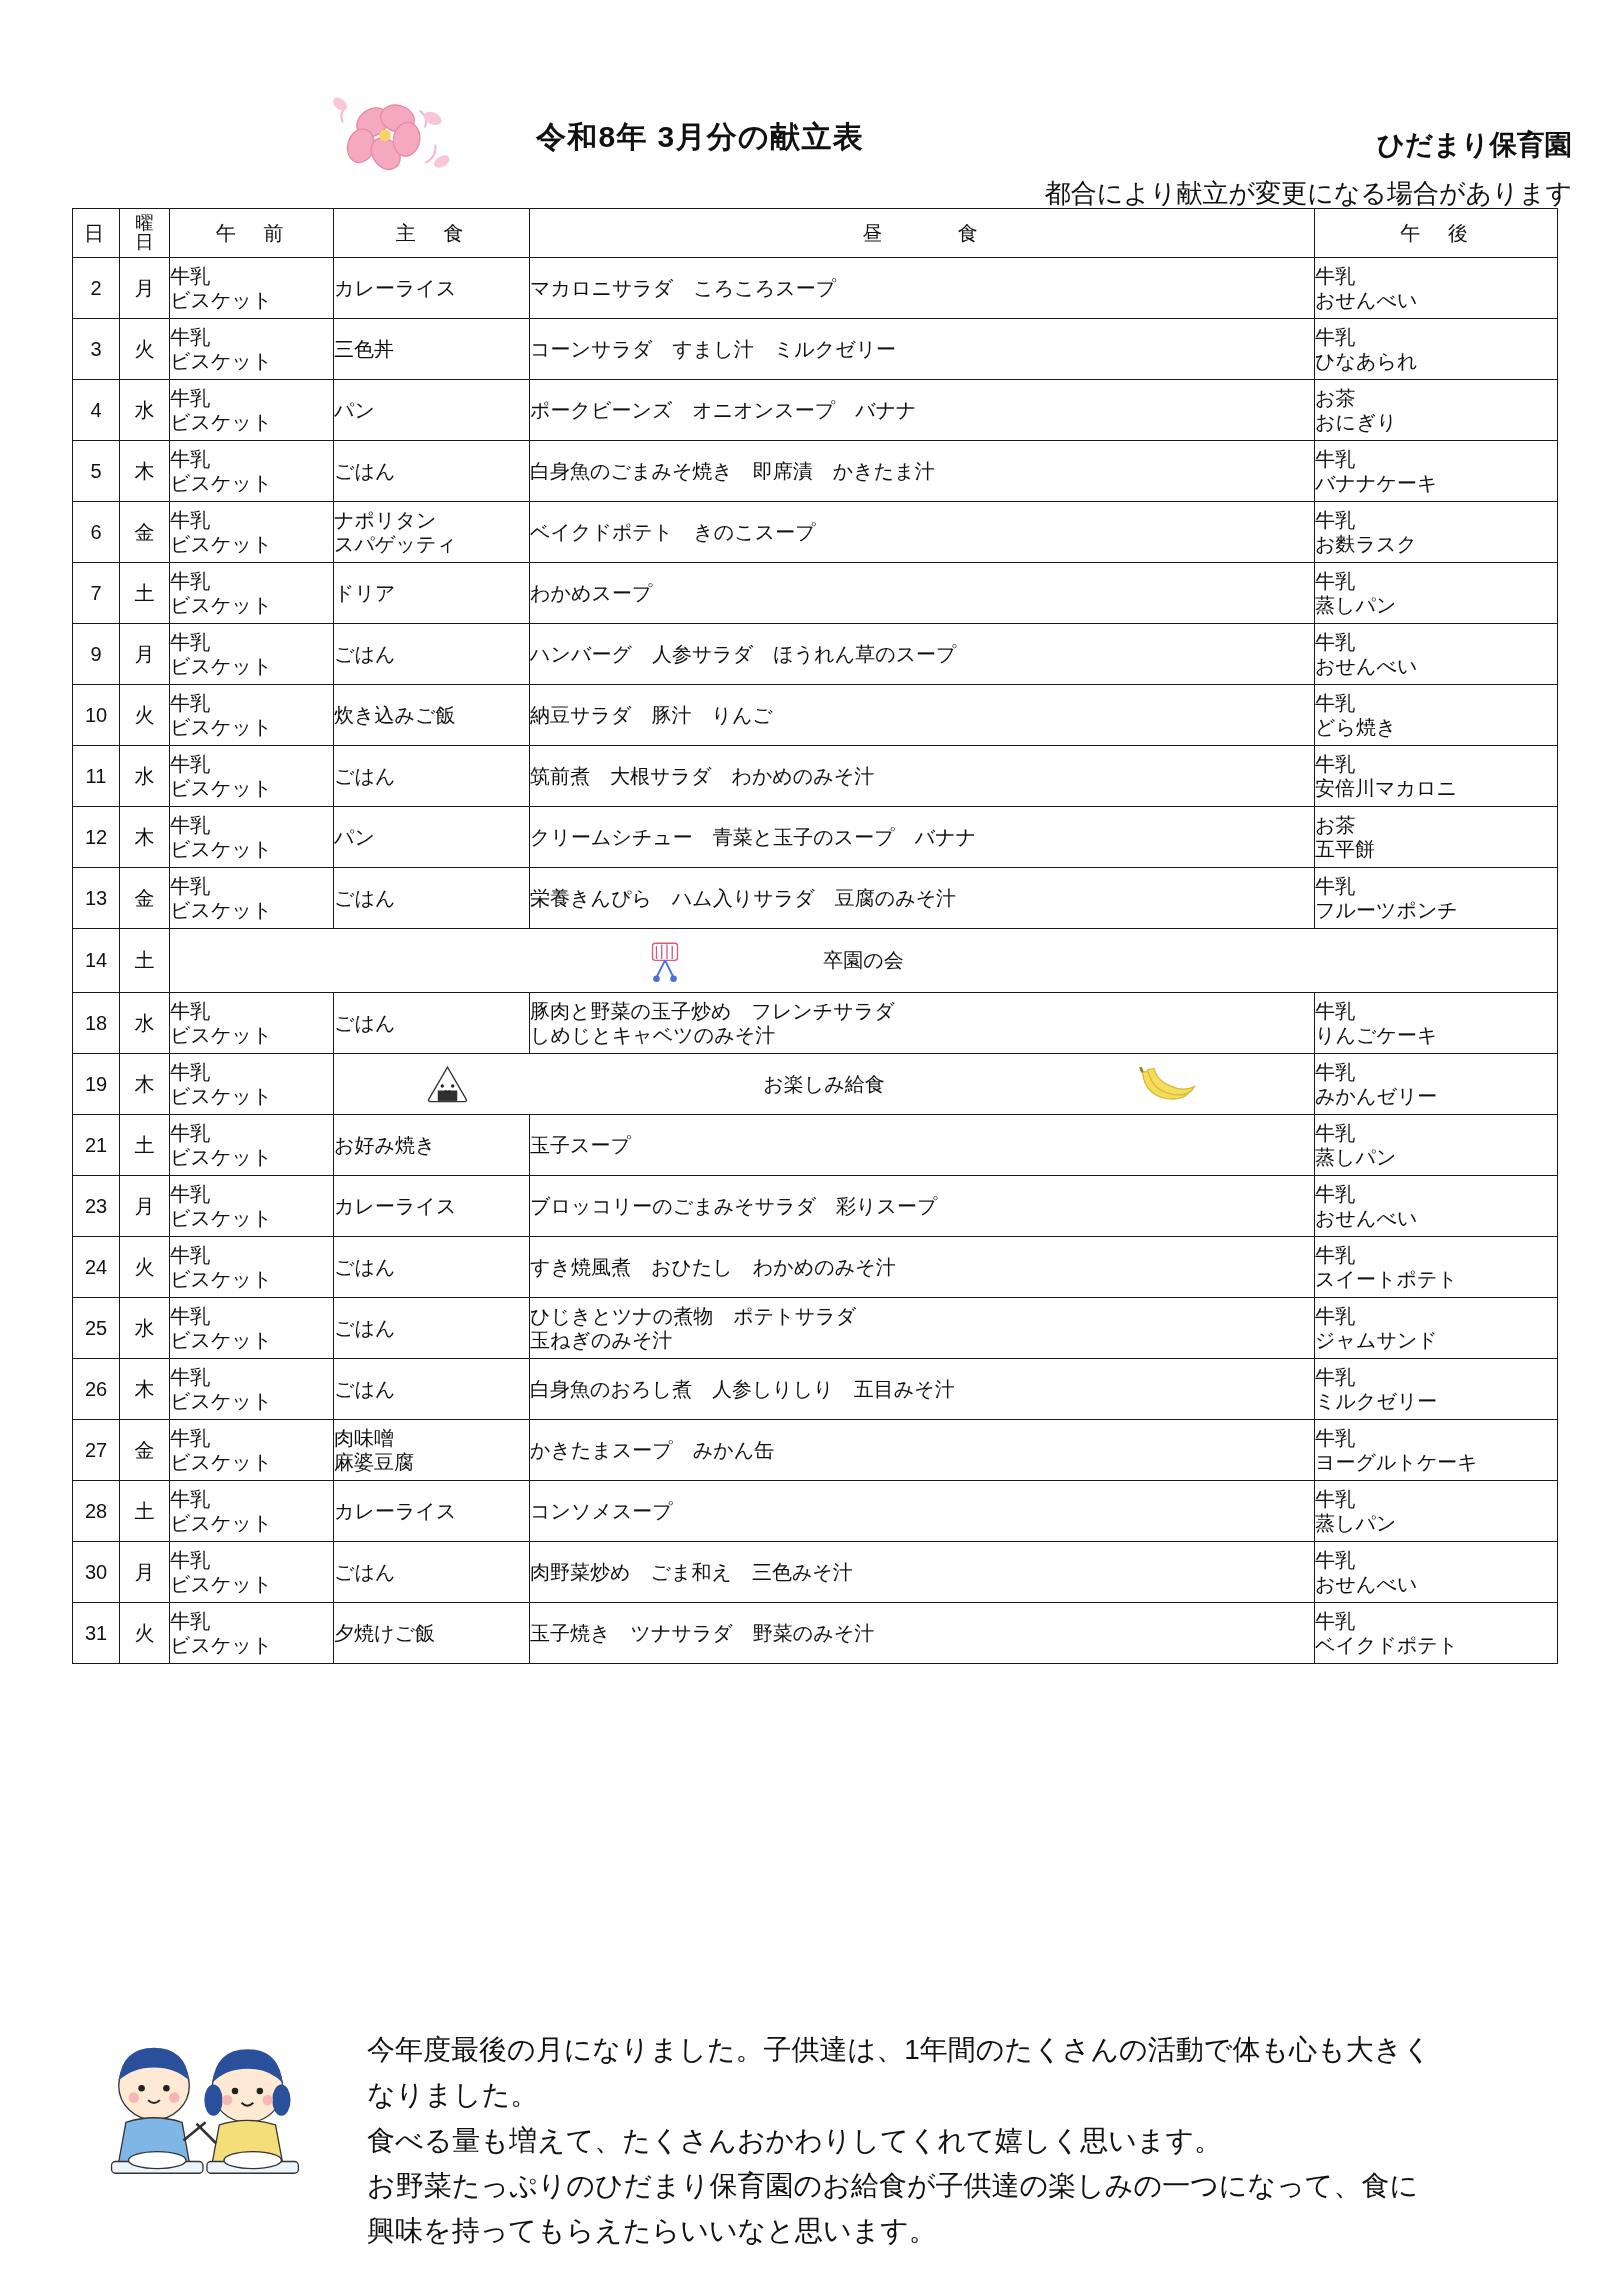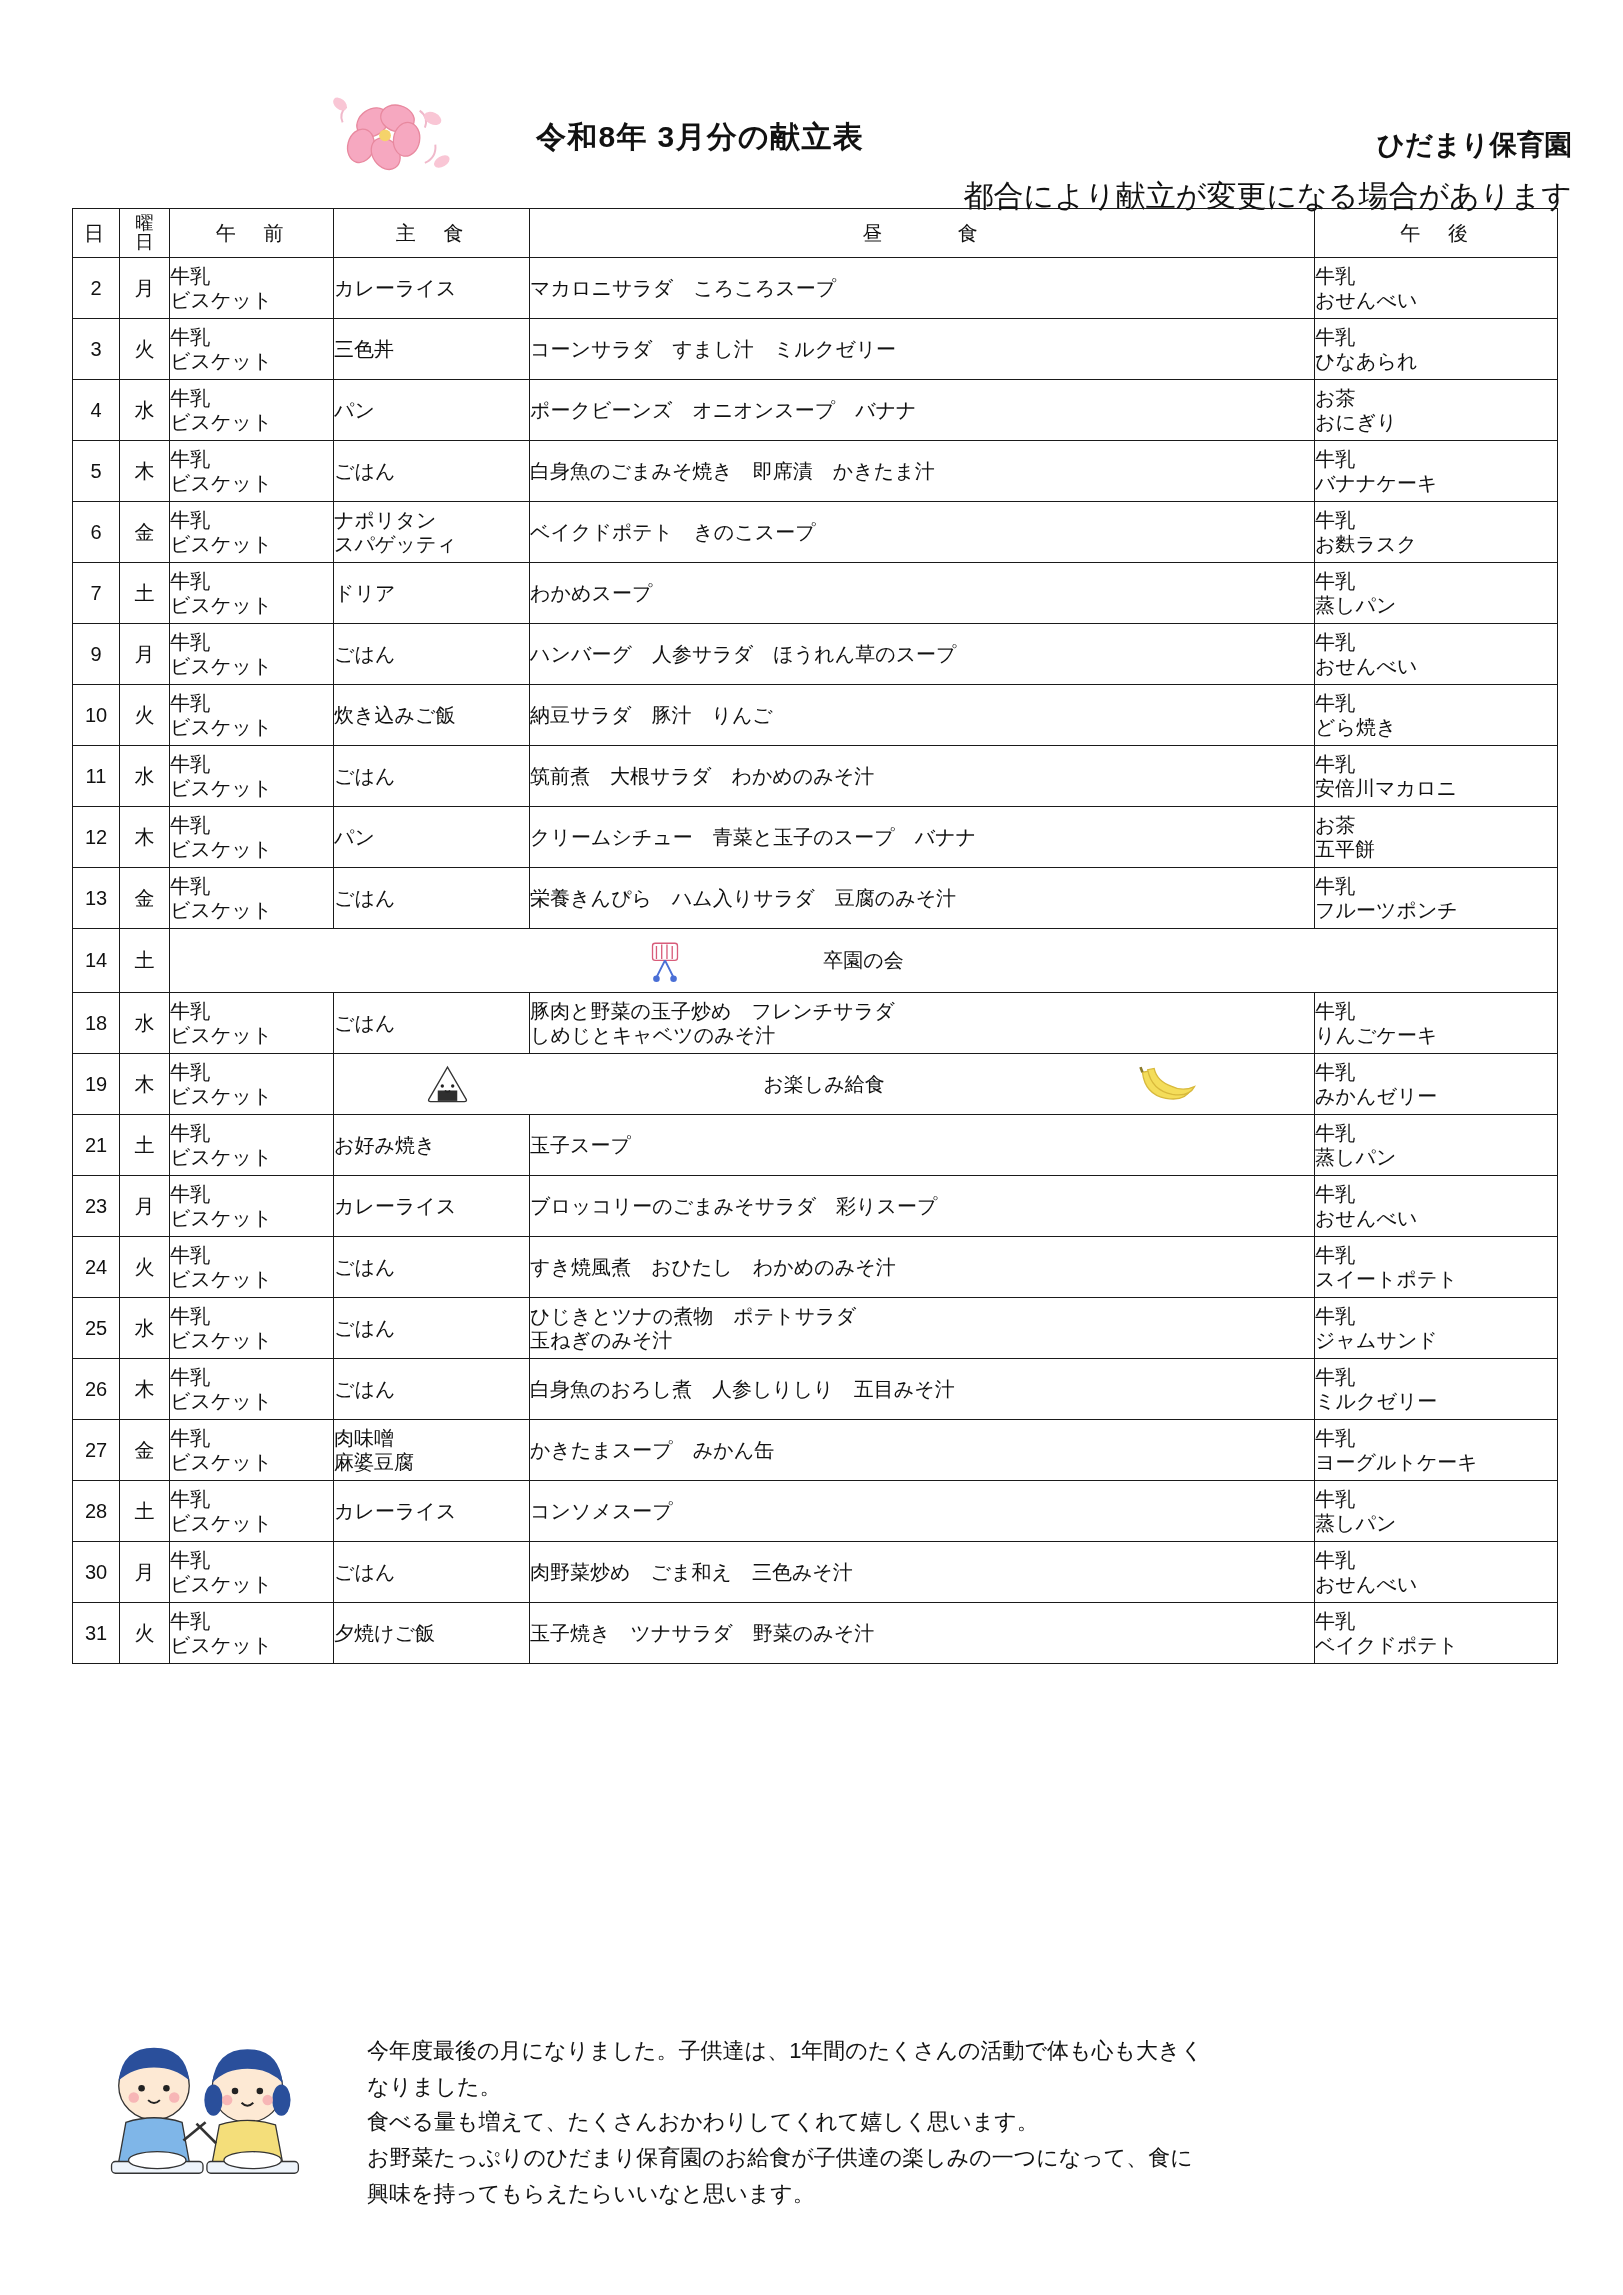--- a/index.html
+++ b/index.html
@@ -49,21 +49,21 @@
     right: 39px;
     top: 115px;
     font-size: 27.5px;
     font-weight: bold;
     white-space: nowrap;
   }
   .notice {
     position: absolute;
     right: 39px;
     top: 164px;
-    font-size: 30px;
+    font-size: 26px;
     white-space: nowrap;
   }
 
   
   table.menu {
     position: absolute;
     left: 72px;
     top: 208px;
     width: 1486px;
     border-collapse: collapse;
@@ -164,23 +164,23 @@
   .kids {
     position: absolute;
     left: 85px;
     top: 19.6px;
     width: 236px;
     height: 196px;
   }
   .message {
     position: absolute;
     left: 367px;
-    top: 30px;
+    top: 24px;
     width: 1139px;
-    font-size: 22px;
+    font-size: 28px;
     line-height: 1.62;
     white-space: pre-line;
   }
 </style>
 </head>
 <body>
 
 <div class="page">
 
   <div class="header">

